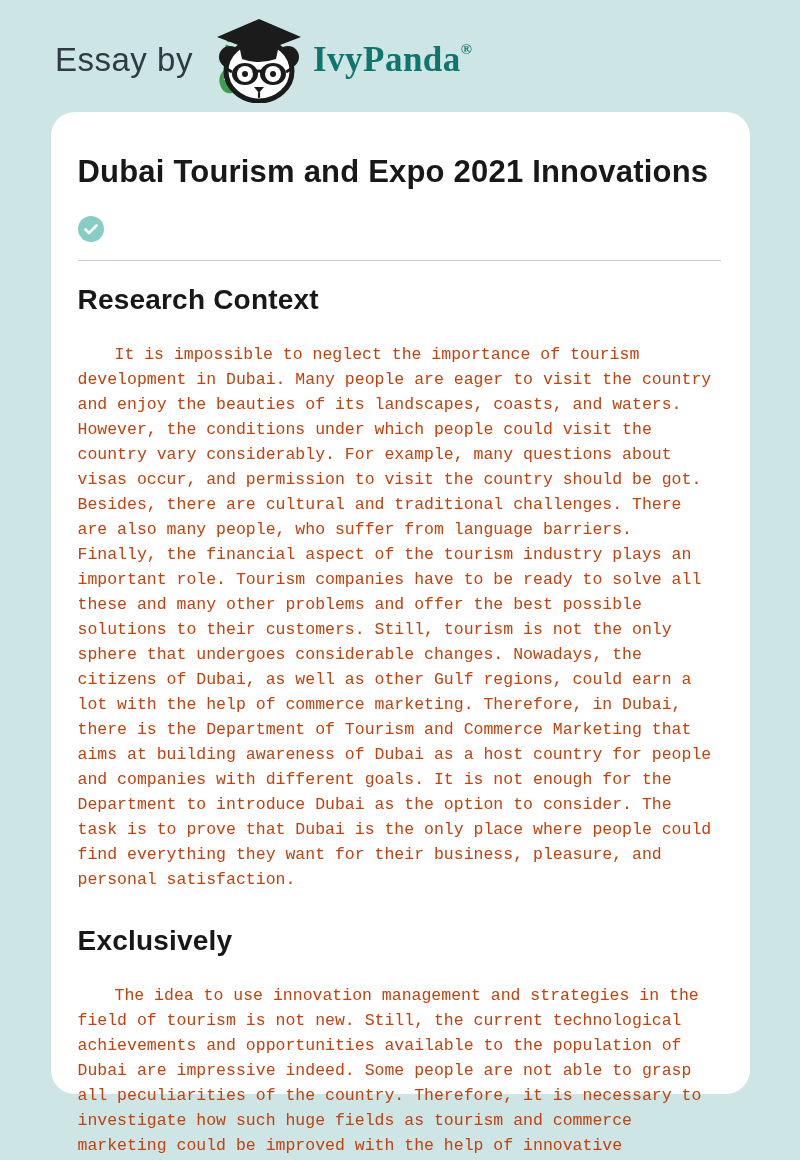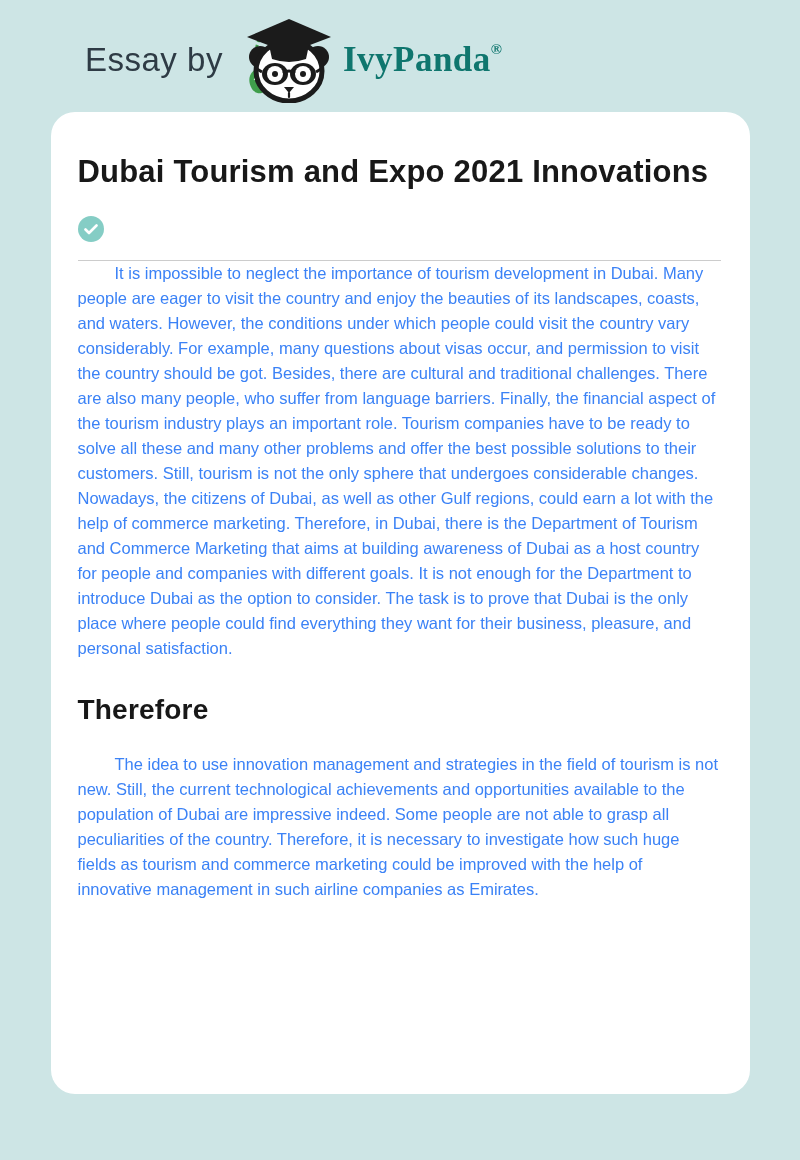--- a/index.html
+++ b/index.html
@@ -9,21 +9,21 @@
     height: 1160px;
     background: #cde5e5;
     font-family: "Liberation Sans", sans-serif;
     overflow: hidden;
   }
   
   .header {
     display: flex;
     align-items: center;
     height: 112px;
-    padding-left: 85px;
+    padding-left: 55px;
     padding-top: 8px;
   }
   .essay-by {
     font-size: 33px;
     font-weight: 400;
     color: #2e3b45;
     margin-right: 12px;
     letter-spacing: 0.5px;
   }
   .logo-svg { display: block; margin-right: 4px; }
@@ -86,23 +86,24 @@
     font-size: 28px;
     font-weight: 700;
     color: #181818;
     margin: 33px 0 26px 0;
     letter-spacing: 0.2px;
   }
   .section-heading.first { margin-top: 23px; }
   .body-text {
     font-size: 16.5px;
     line-height: 25px;
-    color: #3b82f6;
+    color: #c2410c;
     margin: 0;
     text-indent: 37px;
+    font-family: Liberation Mono, monospace;
   }
 </style>
 </head>
 <body>
 
 <div class="page">
 
   <div class="header">
     <span class="essay-by">Essay by</span>
 
@@ -146,19 +147,20 @@
     <div class="badge-row">
       <span class="badge-circle">
         <svg width="14" height="11" viewBox="0 0 14 11">
             <path d="M1.5 5.5 L5 9 L12.5 1.5" fill="none" stroke="#ffffff" stroke-width="2.6" stroke-linecap="round" stroke-linejoin="round"></path>
           </svg>
       </span>
     </div>
 
     <hr class="divider">
 
+    <h2 class="section-heading first">Research Context</h2>
     <p class="body-text">It is impossible to neglect the importance of tourism development in Dubai. Many people are eager to visit the country and enjoy the beauties of its landscapes, coasts, and waters. However, the conditions under which people could visit the country vary considerably. For example, many questions about visas occur, and permission to visit the country should be got. Besides, there are cultural and traditional challenges. There are also many people, who suffer from language barriers. Finally, the financial aspect of the tourism industry plays an important role. Tourism companies have to be ready to solve all these and many other problems and offer the best possible solutions to their customers. Still, tourism is not the only sphere that undergoes considerable changes. Nowadays, the citizens of Dubai, as well as other Gulf regions, could earn a lot with the help of commerce marketing. Therefore, in Dubai, there is the Department of Tourism and Commerce Marketing that aims at building awareness of Dubai as a host country for people and companies with different goals. It is not enough for the Department to introduce Dubai as the option to consider. The task is to prove that Dubai is the only place where people could find everything they want for their business, pleasure, and personal satisfaction.</p>
 
-    <h2 class="section-heading">Therefore</h2>
+    <h2 class="section-heading">Exclusively</h2>
     <p class="body-text">The idea to use innovation management and strategies in the field of tourism is not new. Still, the current technological achievements and opportunities available to the population of Dubai are impressive indeed. Some people are not able to grasp all peculiarities of the country. Therefore, it is necessary to investigate how such huge fields as tourism and commerce marketing could be improved with the help of innovative management in such airline companies as Emirates.</p>
 
   </div>
 </div>
 
 </body></html>

